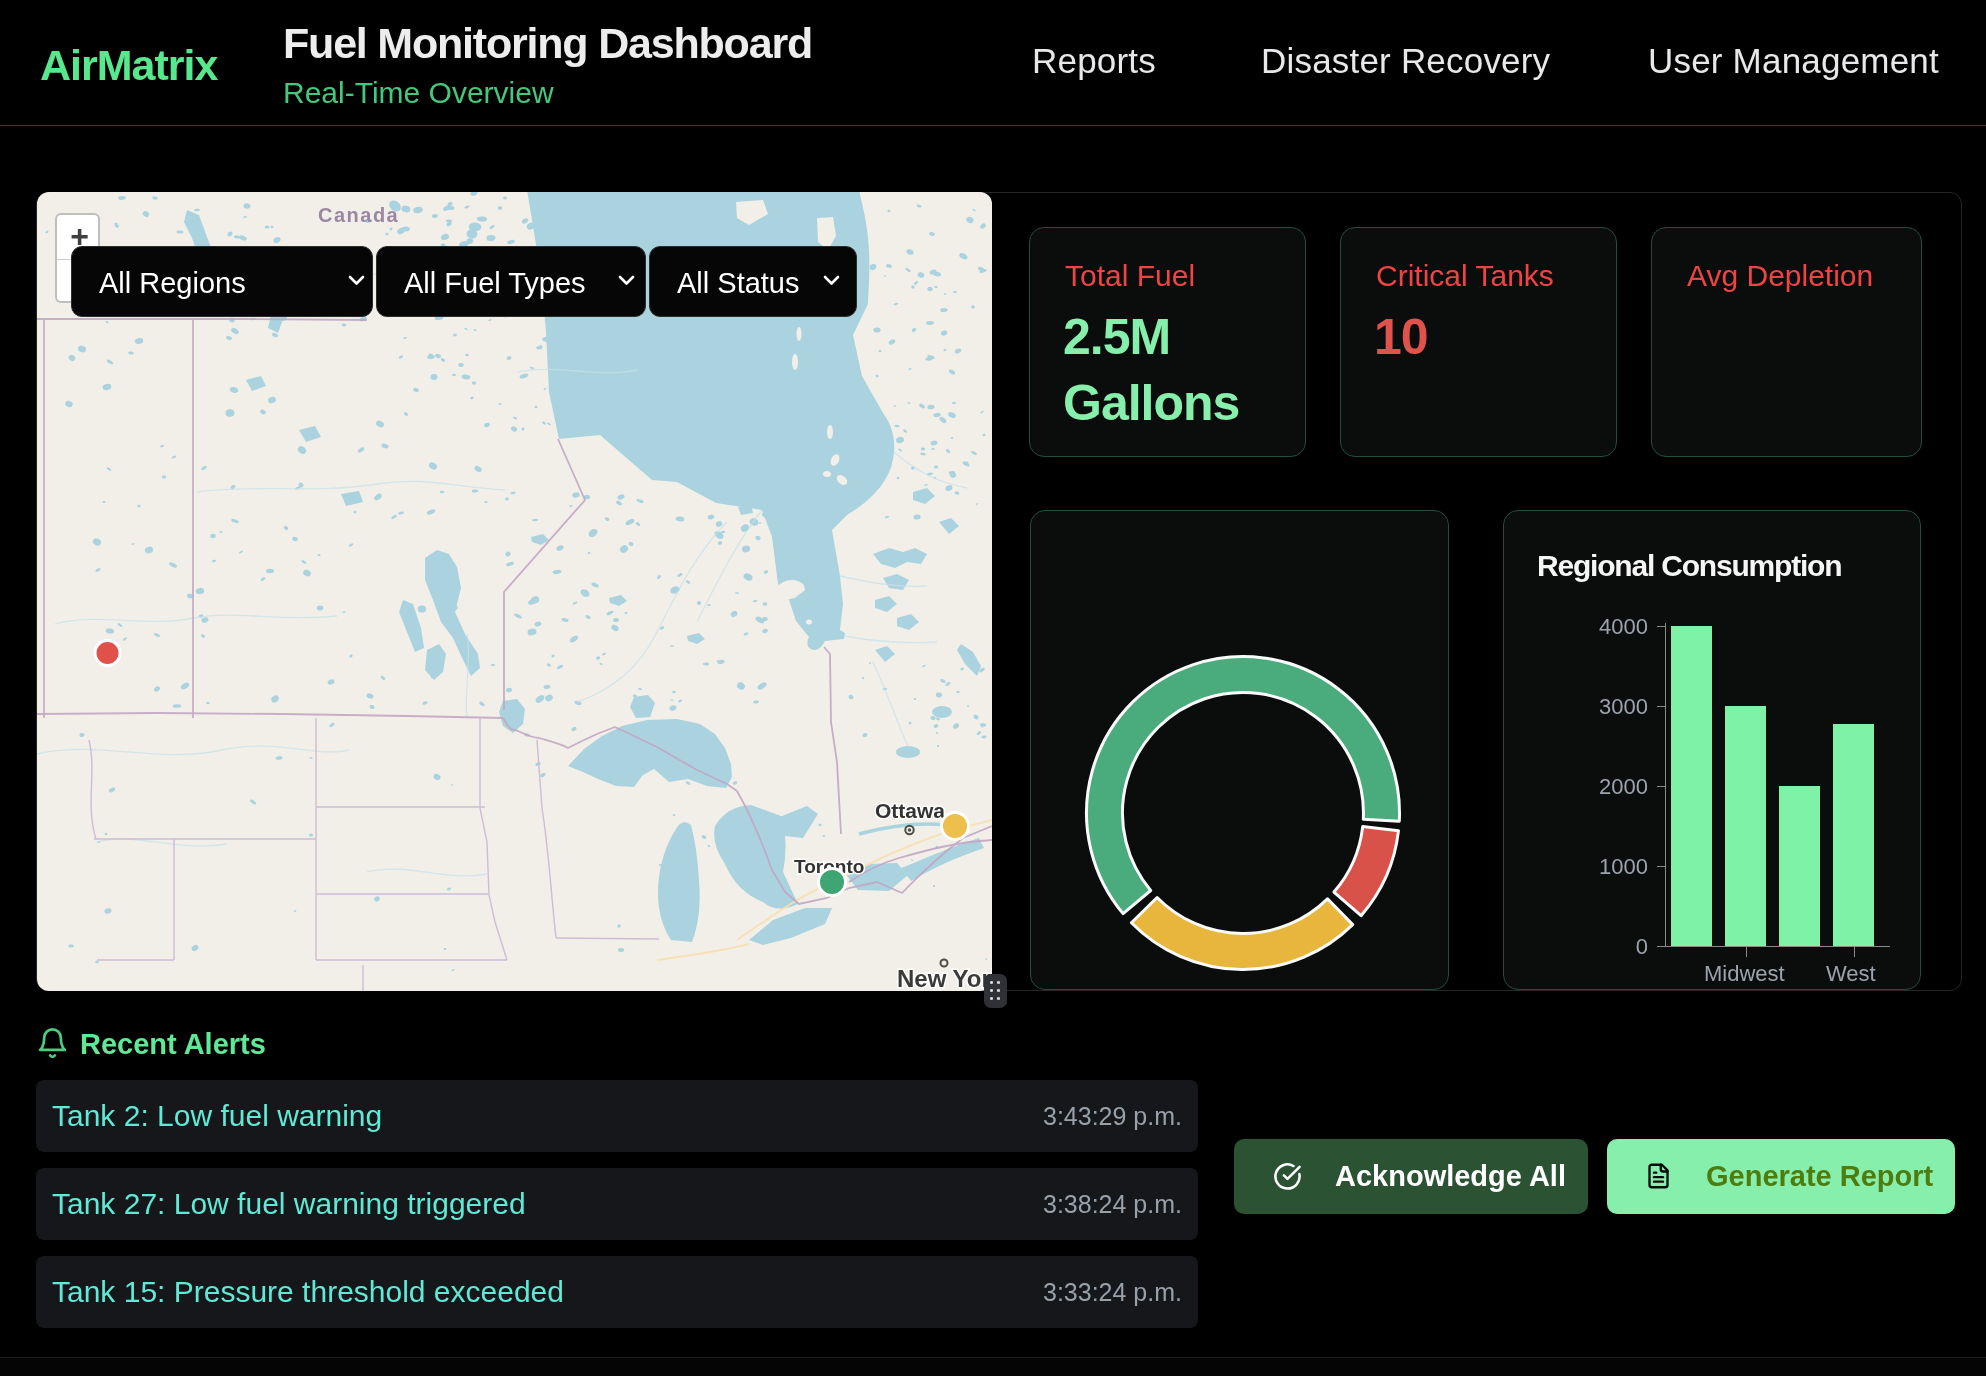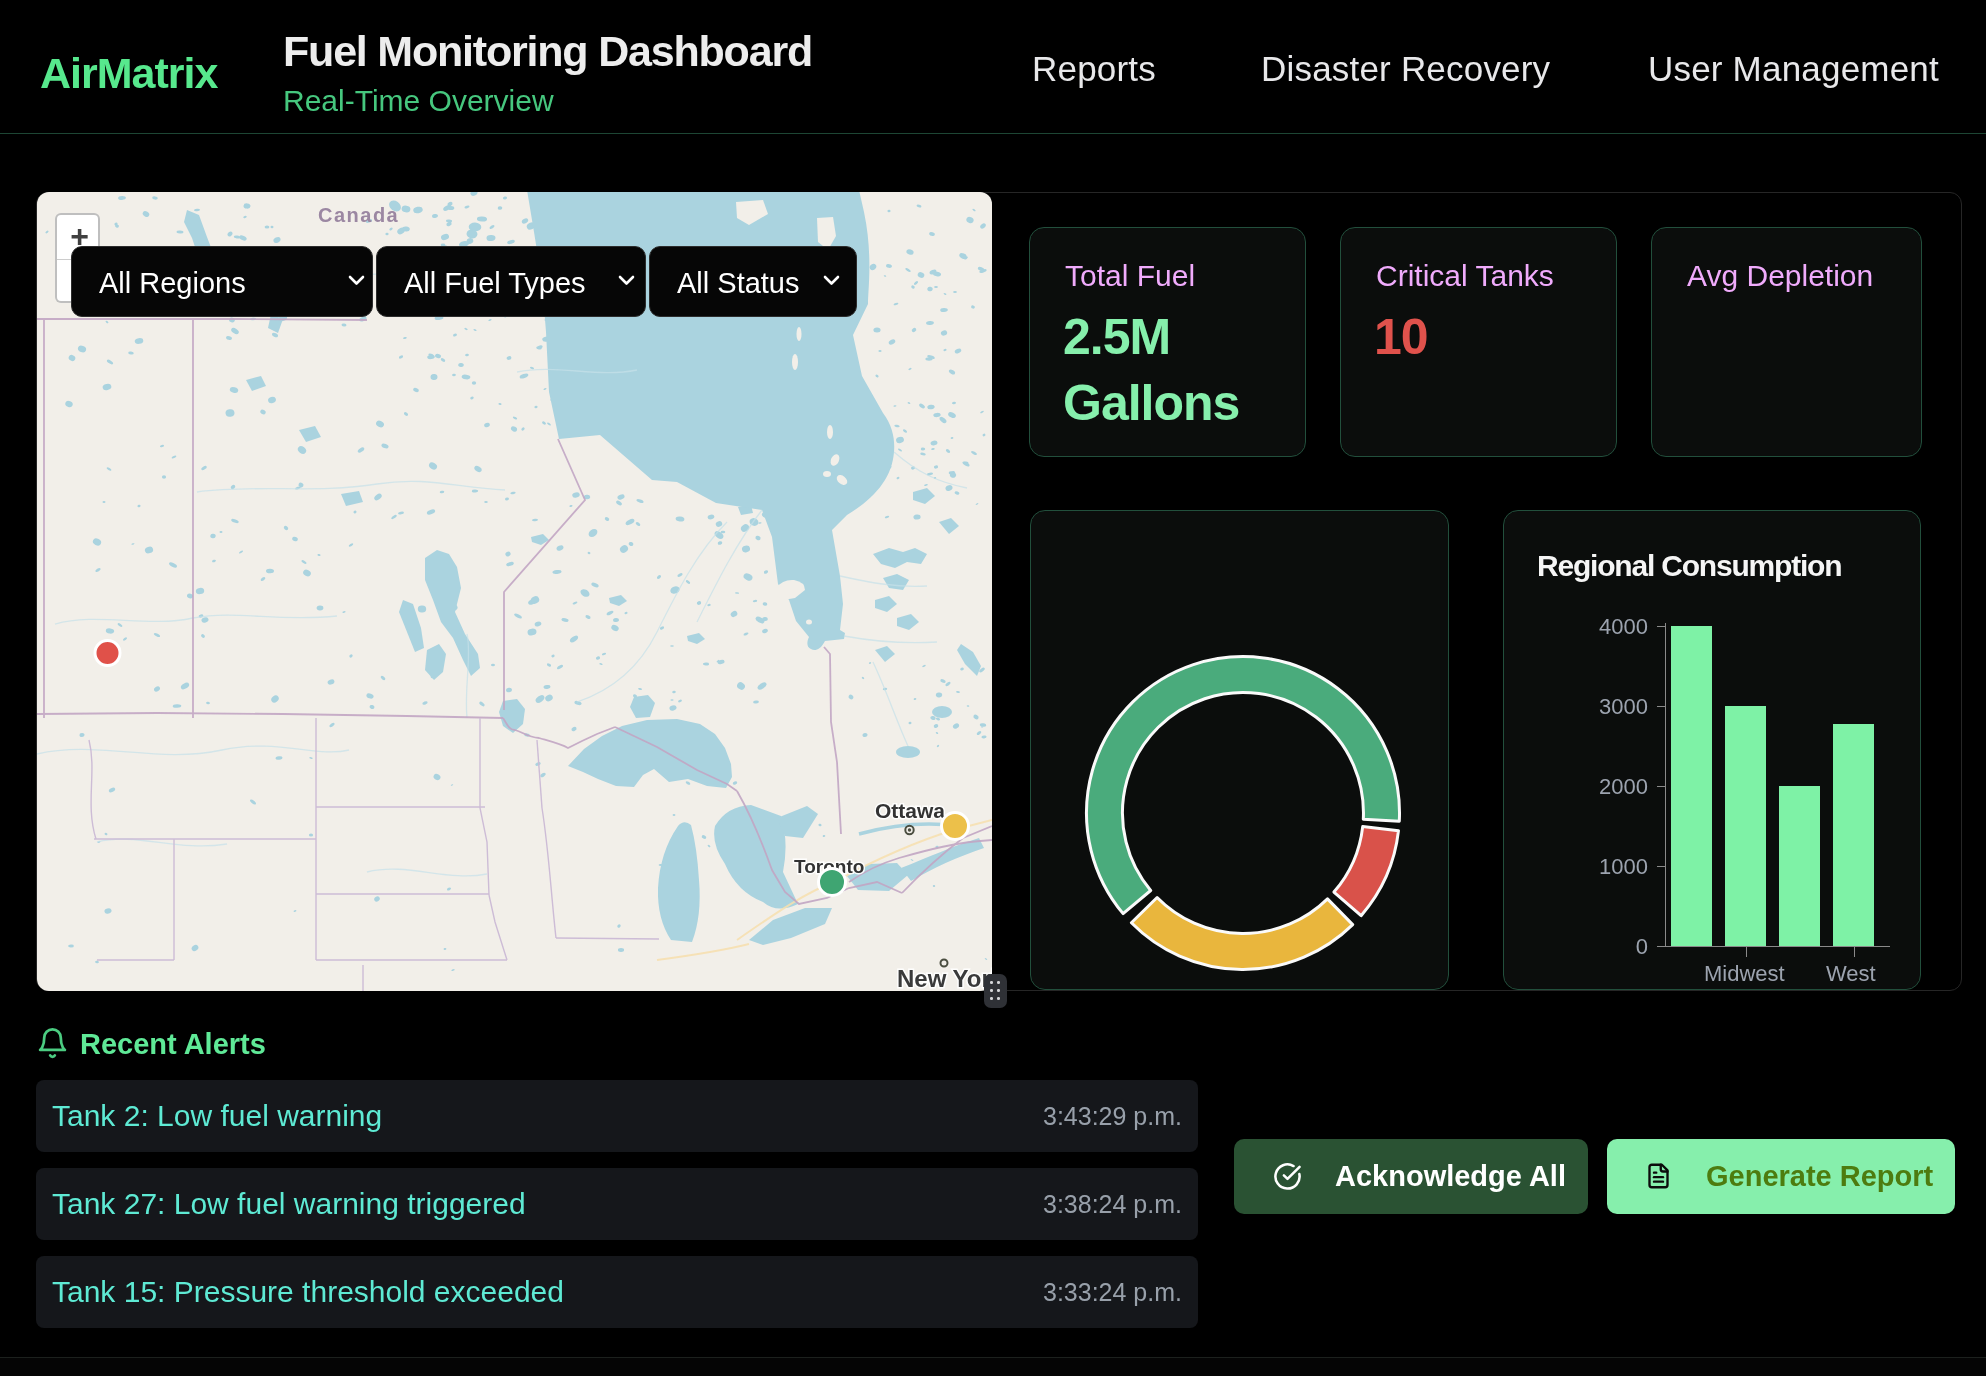--- a/index.html
+++ b/index.html
@@ -1,36 +1,36 @@
 <!DOCTYPE html>
 <html><head><meta charset="utf-8"><style>
 * { margin:0; padding:0; box-sizing:border-box; }
 html,body { width:1986px; height:1376px; background:#000; font-family:"Liberation Sans", sans-serif; overflow:hidden; position:relative; -webkit-font-smoothing:antialiased; }
 body > * { filter: grayscale(0%); }
 .abs { position:absolute; }
 
-#header { position:absolute; left:0; top:8px; width:1986px; height:126px; background:#000; border-bottom:1px solid #1d4634;text-decoration:underline; }
+#header { position:absolute; left:0; top:0; width:1986px; height:126px; background:#000; border-bottom:1px solid #1d4634;text-decoration:underline; }
 #logo { position:absolute; left:40px; top:41px; font-size:43px; font-weight:bold; color:#57e88d; letter-spacing:-1px; }
 #title { position:absolute; left:283px; top:19px; font-size:43px; font-weight:bold; color:#ededed; letter-spacing:-1.2px; }
 #subtitle { position:absolute; left:283px; top:76px; font-size:30px; color:#46c77e; }
 .nav { position:absolute; top:43px; font-size:35px; line-height:35px; color:#e8e8ea; letter-spacing:0.2px; }
 
 #container { position:absolute; left:36px; top:192px; width:1926px; height:799px; border:1px solid #262626; border-radius:12px; background:#000; }
 #map { position:absolute; left:37px; top:192px; width:955px; height:799px; border-radius:12px; overflow:hidden; }
 
 #zoomctl { position:absolute; left:55px; top:213px; width:45px; height:90px; background:#fff; border-radius:6px; border:2px solid rgba(0,0,0,0.25); }
 #zoomctl .zdiv { position:absolute; left:0; top:44px; width:45px; height:1px; background:#ccc; }
 .zplus { position:absolute; left:0; top:0; width:45px; height:44px; color:#404040; font-size:32px; font-weight:bold; text-align:center; line-height:42px; }
 
 .pill { position:absolute; top:246px; height:71px; background:#060606; border:1px solid #2c2c2c; border-radius:11px; color:#fff; font-size:29px; font-weight:500; line-height:72px; }
 .pill .txt { position:absolute; left:27px; top:0; white-space:nowrap; }
 .pill svg { position:absolute; }
 
 .card { position:absolute; background:#0b0d0c; border:1px solid #224f3c; border-radius:15px; }
-.stat-title { position:absolute; left:35px; top:30px; font-size:30px; line-height:36px; color:#f0abfc; }
+.stat-title { position:absolute; left:35px; top:30px; font-size:30px; line-height:36px; color:#ef4444; }
 .stat-value { position:absolute; left:33px; top:76px; font-size:50px; font-weight:bold; line-height:66px; letter-spacing:-1px; }
 .chart-title { position:absolute; left:35px; top:38px; font-size:30px; font-weight:bold; color:#f5f5f5; letter-spacing:-0.8px; }
 
 .axis { position:absolute; background:#8a8a8a; }
 .tlabel { position:absolute; font-size:22px; color:#9ca3af; }
 .bar { position:absolute; background:#7ef2a6; }
 
 #alerts-title { position:absolute; left:80px; top:1028px; font-size:29px; font-weight:bold; color:#5fe997; }
 .alert-row { position:absolute; left:36px; width:1162px; height:72px; background:#15171b; border-radius:8px; }
 .alert-text { position:absolute; left:16px; top:19px; font-size:30px; font-weight:500; color:#5eead4; }

